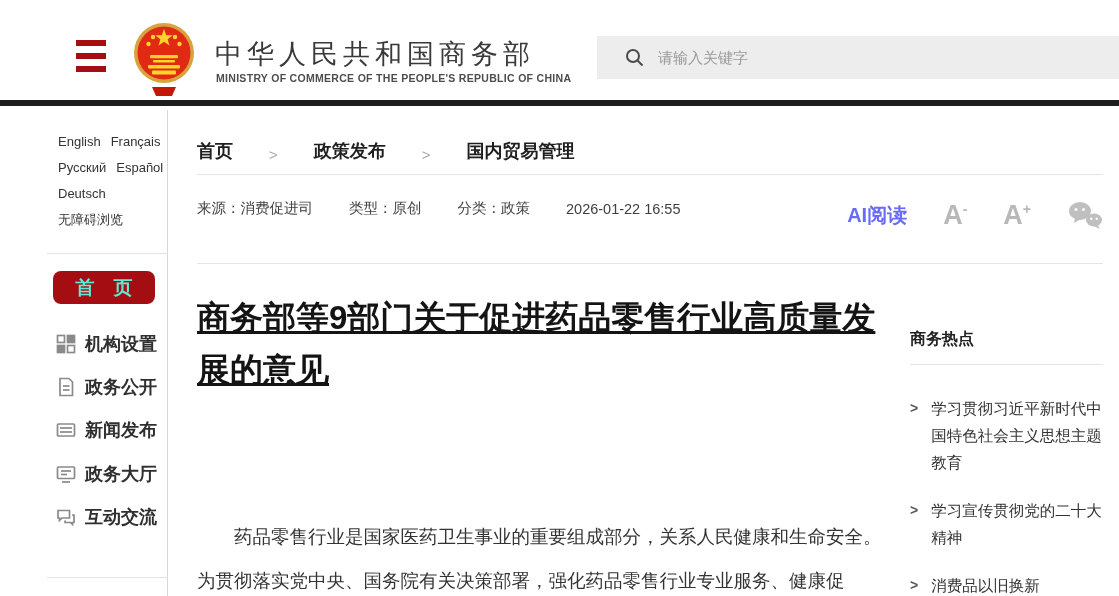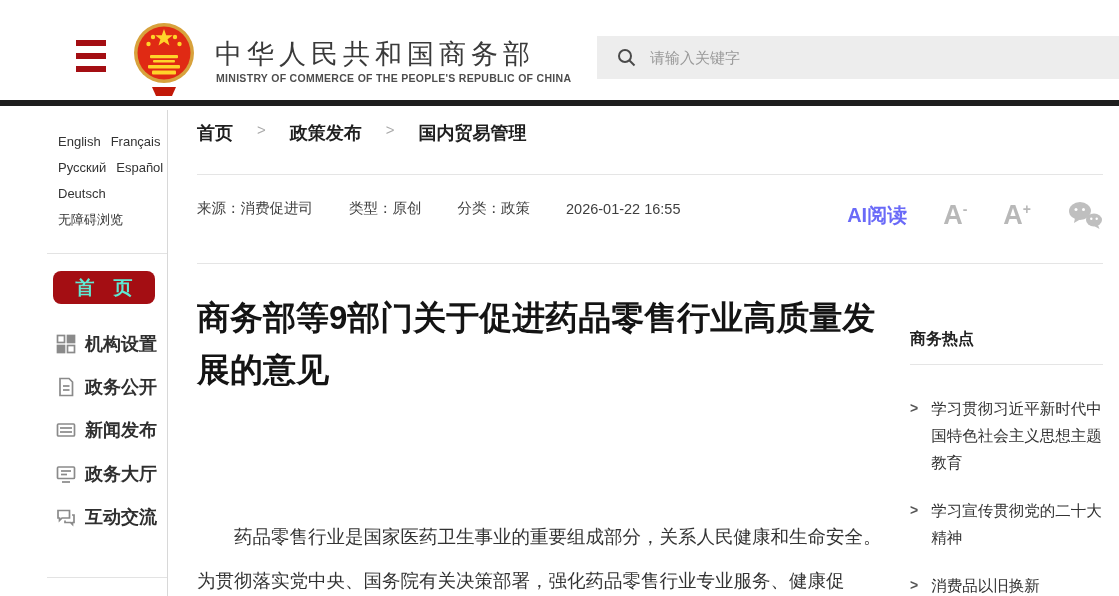--- a/index.html
+++ b/index.html
@@ -7,53 +7,53 @@
   body { font-family:"Liberation Sans","DejaVu Sans",sans-serif; }
   .page { position:relative; width:1119px; height:596px; background:#fff; overflow:hidden; }
 
   
   .header { position:absolute; left:0; top:0; width:1119px; height:100px; background:#fff;margin-top:6px; }
   .hamburger { position:absolute; left:76px; top:34px; width:30px; height:32px; cursor:pointer; }
   .hamburger span { display:block; width:30px; height:6px; background:#a40e13; margin-bottom:7px; }
   .emblem { position:absolute; left:132px; top:11px; }
   .site-title { position:absolute; left:215px; top:30px; font-size:27px; letter-spacing:5px; color:#3a3a3a; font-weight:500; white-space:nowrap; }
   .site-subtitle { position:absolute; left:216px; top:66px; font-size:10.5px; font-weight:700; letter-spacing:0.3px; color:#4d4d4d; white-space:nowrap; }
-  .search-box { position:absolute; left:597px; top:30px; width:522px; height:43px; background:#ededed; display:flex; align-items:center; padding-left:20px; }
+  .search-box { position:absolute; left:597px; top:30px; width:522px; height:43px; background:#ededed; display:flex; align-items:center; padding-left:28px; }
   .search-box svg { flex:0 0 auto; }
   .search-input { border:none; outline:none; background:transparent; margin-left:14px; font-size:15px; color:#333; width:380px; font-family:inherit; }
   .search-input::placeholder { color:#999; }
   .header-rule { position:absolute; left:0; top:100px; width:1119px; height:6px; background:#1e1e1e; }
 
   
   .lang-box { position:absolute; left:58px; top:134px; width:114px; display:flex; flex-wrap:wrap; column-gap:10px; row-gap:10px; font-size:13px; color:#333; line-height:16px; }
   .lang-box a { color:#333; text-decoration:none; white-space:nowrap; cursor:pointer; }
   .sidebar-divider { position:absolute; background:#e3e3e3; height:1px; width:120px; left:47px; }
   .home-btn { position:absolute; left:53px; top:271px; width:102px; height:33px; background:#a40e13; color:#5eead4; font-size:19px; font-weight:700; display:flex; align-items:center; justify-content:center; cursor:pointer;border-radius:8px; }
   .menu { position:absolute; left:55px; top:322px; width:112px; }
   .menu-item { height:43.3px; display:flex; align-items:center; gap:9px; cursor:pointer; }
   .menu-item .mi-icon { width:21px; height:21px; display:flex; align-items:center; justify-content:center; }
   .menu-item .mi-label { font-size:18px; font-weight:700; color:#2f2f2f; white-space:nowrap; }
   .v-divider { position:absolute; left:167px; top:110px; width:1px; height:486px; background:#d8d8d8; }
 
   
-  .breadcrumb { position:absolute; left:197px; top:121px; display:flex; align-items:flex-start; gap:24px; font-size:18px; font-weight:700; color:#1f1f1f; }
+  .breadcrumb { position:absolute; left:197px; top:139px; display:flex; align-items:flex-end; gap:36px; font-size:18px; font-weight:700; color:#1f1f1f; }
   .breadcrumb a { color:#1f1f1f; text-decoration:none; cursor:pointer; }
   .breadcrumb .sep { color:#a9a9a9; font-weight:400; font-size:15px; }
   .c-divider { position:absolute; left:197px; width:906px; height:1px; background:#e5e5e5; }
   .meta-row { position:absolute; left:197px; top:199px; font-size:14.5px; color:#3f3f3f; display:flex; align-items:center; }
   .meta-pair { margin-right:36px; white-space:nowrap; }
   .meta-label { color:#3f3f3f; }
   .meta-date { white-space:nowrap; }
   .tools { position:absolute; right:16px; top:194px; height:42px; display:flex; align-items:center; gap:36px; }
   .ai-read { color:#6a6af8; font-size:20px; font-weight:700; cursor:pointer; white-space:nowrap; }
   .font-btn { color:#b8b8b8; font-size:27px; font-weight:700; cursor:pointer; line-height:1; }
   .font-btn sup { font-size:14px; font-weight:700; }
   .wechat-btn { cursor:pointer; display:flex; align-items:center; }
 
-  .article-title { position:absolute; left:197px; top:292px; width:692px; font-size:33px; font-weight:700; color:#141414; line-height:52px; }
+  .article-title { position:absolute; left:197px; top:292px; width:692px; font-size:33px; font-weight:700; color:#141414; line-height:52px;text-decoration:underline; }
   .article-body { position:absolute; left:197px; top:515px; width:696px; font-size:18.5px; color:#333; line-height:43.5px; text-indent:2em; }
 
   
   .hot-title { position:absolute; left:910px; top:329px; font-size:16px; font-weight:700; color:#222; }
   .hot-divider { position:absolute; left:910px; top:364px; width:193px; height:1px; background:#e5e5e5; }
   .hot-list { position:absolute; left:910px; top:395px; width:200px; }
   .hot-item { display:flex; gap:13px; margin-bottom:21px; cursor:pointer; }
   .hot-item .chev { color:#555; font-size:14px; font-weight:700; line-height:27px; }
   .hot-item .hot-label { font-size:15.5px; color:#333; line-height:27px; width:172px; }
 </style>

